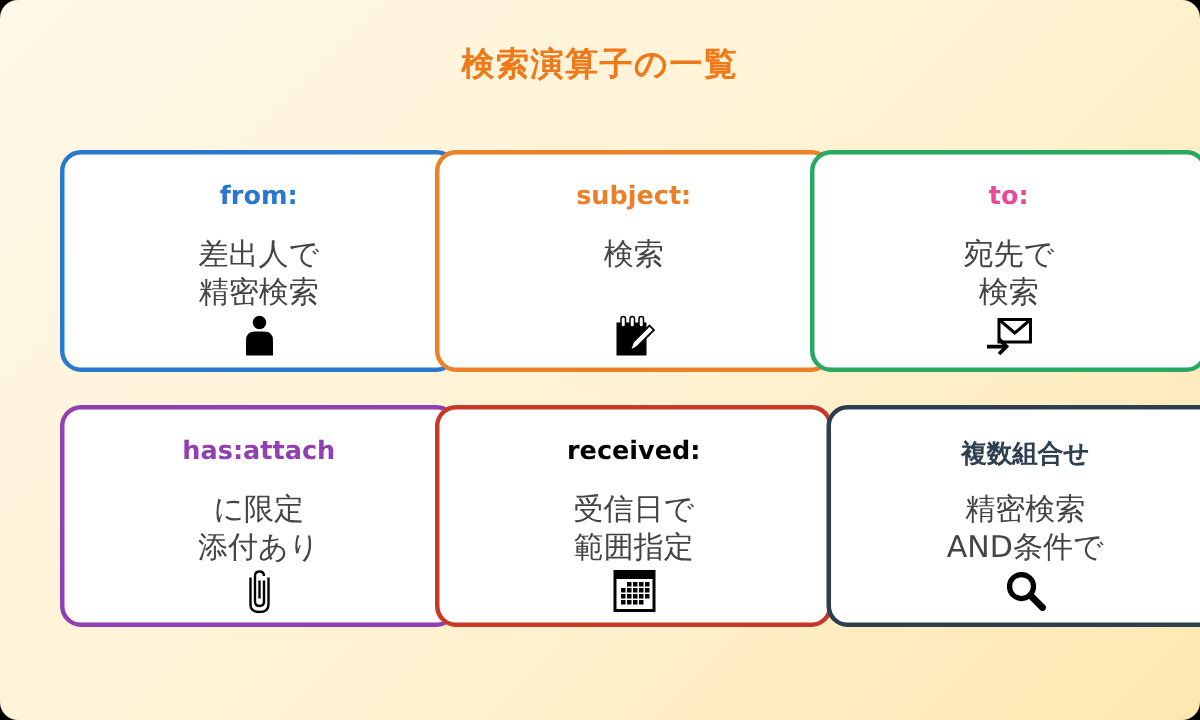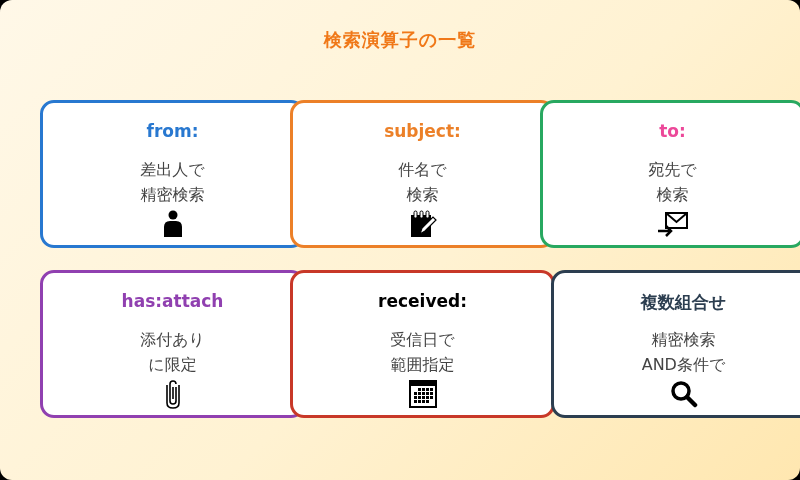--- a/index.html
+++ b/index.html
@@ -5,35 +5,35 @@
   html, body { margin: 0; padding: 0; background: #000; }
   body { width: 800px; height: 480px; overflow: hidden; }
   .canvas {
     position: relative; width: 800px; height: 480px;
     border-radius: 12px; overflow: hidden;
     background: linear-gradient(135deg, #fff8e8 0%, #fff2d2 55%, #ffe7b0 100%);
     font-family: "DejaVu Sans", "Liberation Sans", sans-serif;
   }
   .title {
     position: absolute; left: 0; right: 0; top: 28px;
-    text-align: center; font-size: 18px; font-weight: bold;
+    text-align: center; font-size: 22px; font-weight: bold;
     color: #f07818; letter-spacing: 1px;
   }
   .card {
     position: absolute; width: 265px; height: 148px;
     background: #fff; border: 3px solid; border-radius: 14px;
     box-sizing: border-box; text-align: center;
   }
   .card .op {
     position: absolute; left: 0; right: 0; top: 18px;
     font-size: 17px; font-weight: bold;
   }
   .card .desc {
     position: absolute; left: 0; right: 0; top: 54px;
-    font-size: 16px; color: #444; line-height: 25px;
+    font-size: 20px; color: #444; line-height: 25px;
   }
   .card .icon {
     position: absolute; left: 50%; top: 106px; transform: translateX(-50%);
     width: 32px; height: 30px; display: flex; align-items: center; justify-content: center;
   }
 </style>
 </head>
 <body>
 
 <div class="canvas">
@@ -49,21 +49,20 @@
       <svg width="24" height="28" viewBox="0 0 24 28">
           <circle cx="12" cy="5" r="4.5" fill="#000"></circle>
           <path d="M3 27 L3 17 Q3 11 9 11 L15 11 Q21 11 21 17 L21 27 Z" fill="#000"></path>
         </svg>
     </div>
   </div>
 
   <div class="card" style="left:290px;top:100px;border-color:#ec8028;">
     <div class="op" style="color:#ec8028;">subject:</div>
     <div class="desc">
-      <div>件名で</div>
       <div>検索</div>
     </div>
     <div class="icon">
       <svg width="28" height="28" viewBox="0 0 28 28">
         <rect x="2" y="5" width="20" height="22" fill="#000"></rect>
         <rect x="5" y="1" width="3" height="7" rx="1.5" fill="#fff" stroke="#000" stroke-width="1"></rect>
         <rect x="11" y="1" width="3" height="7" rx="1.5" fill="#fff" stroke="#000" stroke-width="1"></rect>
         <rect x="17" y="1" width="3" height="7" rx="1.5" fill="#fff" stroke="#000" stroke-width="1"></rect>
         <path d="M11 24 L13 18 L24 7 L27 10 L16 21 Z" fill="#fff" stroke="#000" stroke-width="1.2"></path>
       </svg>
@@ -82,22 +81,22 @@
         <path d="M9 2 L19.5 11 L30 2" fill="none" stroke="#000" stroke-width="2"></path>
         <path d="M1 20 L13 20" stroke="#000" stroke-width="2.5"></path>
         <path d="M9 15 L14 20 L9 25" fill="none" stroke="#000" stroke-width="2.5"></path>
       </svg>
     </div>
   </div>
 
   <div class="card" style="left:40px;top:270px;border-color:#9040b0;">
     <div class="op" style="color:#9040b0;">has:attach</div>
     <div class="desc">
+      <div>に限定</div>
       <div>添付あり</div>
-      <div>に限定</div>
     </div>
     <div class="icon">
       <svg width="16" height="30" viewBox="0 0 16 30">
         <path d="M11 8 L11 22 Q11 25 8 25 Q5 25 5 22 L5 5 Q5 2 8 2 Q11 2 11 5" fill="none" stroke="#000" stroke-width="1.6"></path>
         <path d="M8 8 L8 20" fill="none" stroke="#000" stroke-width="1.6"></path>
         <path d="M14 6 L14 24 Q14 29 8 29 Q2 29 2 24 L2 6" fill="none" stroke="#000" stroke-width="1.6"></path>
       </svg>
     </div>
   </div>
 

